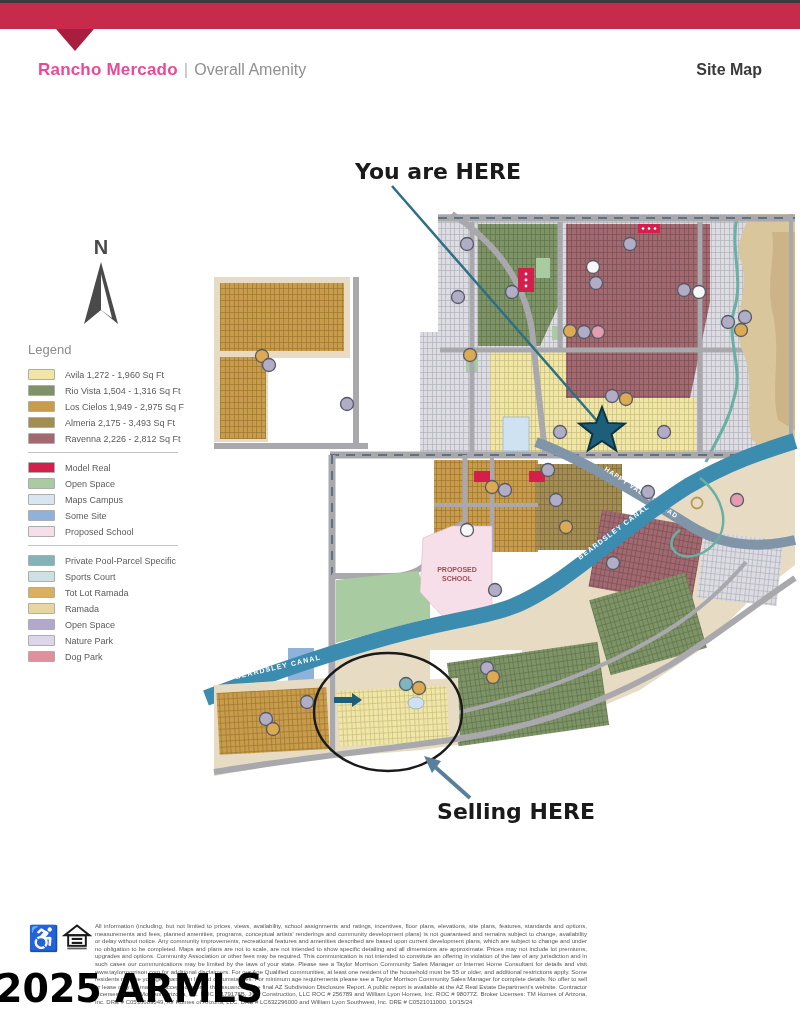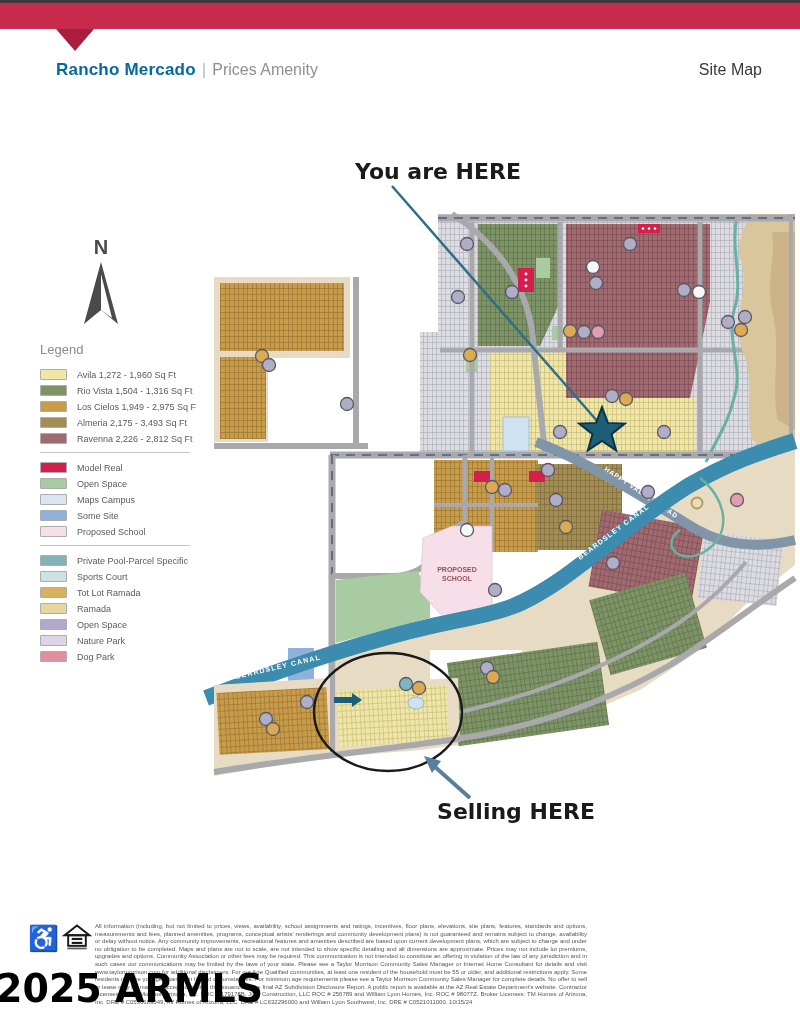--- a/index.html
+++ b/index.html
@@ -8,26 +8,26 @@
   #page {
     position:relative; width:800px; height:1032px; background:#fff; overflow:hidden;
   }
   
   .topline { position:absolute; left:0; top:0; width:800px; height:3px; background:#3a3a3a; }
   .redband { position:absolute; left:0; top:3px; width:800px; height:26px; }
   .redpointer { position:absolute; left:56px; top:29px; width:0; height:0;
     border-left:19px solid transparent; border-right:19px solid transparent; border-top:22px solid #a91e3f; }
   
   .header { position:absolute; left:38px; top:60px; width:724px; height:26px; }
-  .h-title { font-size:17px; font-weight:bold; color:#0369a1; letter-spacing:.2px;margin-left:18px; }
+  .h-title { font-size:17px; font-weight:bold; color:#ec4899; letter-spacing:.2px; }
   .h-sep { font-size:17px; color:#b8b8b8; font-weight:300; padding:0 6px; }
   .h-sub { font-size:16px; color:#8f8f8f; font-weight:400; }
-  .h-right { position:absolute; right:0; top:1px; font-size:16px; font-weight:normal; color:#3a3a3a; }
-  
-  .legend { position:absolute; left:40px; top:342px; width:170px; }
+  .h-right { position:absolute; right:0; top:1px; font-size:16px; font-weight:bold; color:#3a3a3a; }
+  
+  .legend { position:absolute; left:28px; top:342px; width:170px; }
   .legend-title { font-size:13px; color:#8c8c8c; margin-bottom:12px; }
   .lg-row { display:flex; align-items:flex-end; margin-bottom:5px; }
   .lg-sw { width:27px; height:11px; border:1px solid #adadad; border-radius:1px; margin-right:10px; flex:0 0 auto; }
   .lg-lb { font-size:9px; color:#5a5a5a; white-space:nowrap; }
   .lg-div { border:0; border-top:1px solid #c4c4c4; width:150px; margin:8px 0 9px 0; }
   
   .compass { position:absolute; left:78px; top:234px; width:46px; height:96px; }
   
   .mapsvg { position:absolute; left:0; top:0; width:800px; height:1032px; }
   
@@ -47,21 +47,21 @@
 </head>
 <body>
 
 <div id="page">
 
   <div class="topline"></div>
   <div class="redband" style="background: rgb(200, 42, 76);"></div>
   <div class="redpointer"></div>
 
   <div class="header">
-    <span class="h-title">Rancho Mercado</span><span class="h-sep">|</span><span class="h-sub">Prices Amenity</span>
+    <span class="h-title">Rancho Mercado</span><span class="h-sep">|</span><span class="h-sub">Overall Amenity</span>
     <span class="h-right">Site Map</span>
   </div>
 
   <svg class="compass" viewBox="0 0 46 96">
     <text x="23" y="20" text-anchor="middle" font-size="20" font-weight="bold" fill="#4a4a4a">N</text>
     <polygon points="23,28 6,90 23,76 40,90" fill="#4a4a4a"></polygon>
     <polygon points="23,40 23,76 34,84" fill="#ffffff"></polygon>
   </svg>
 
   <div class="legend">

